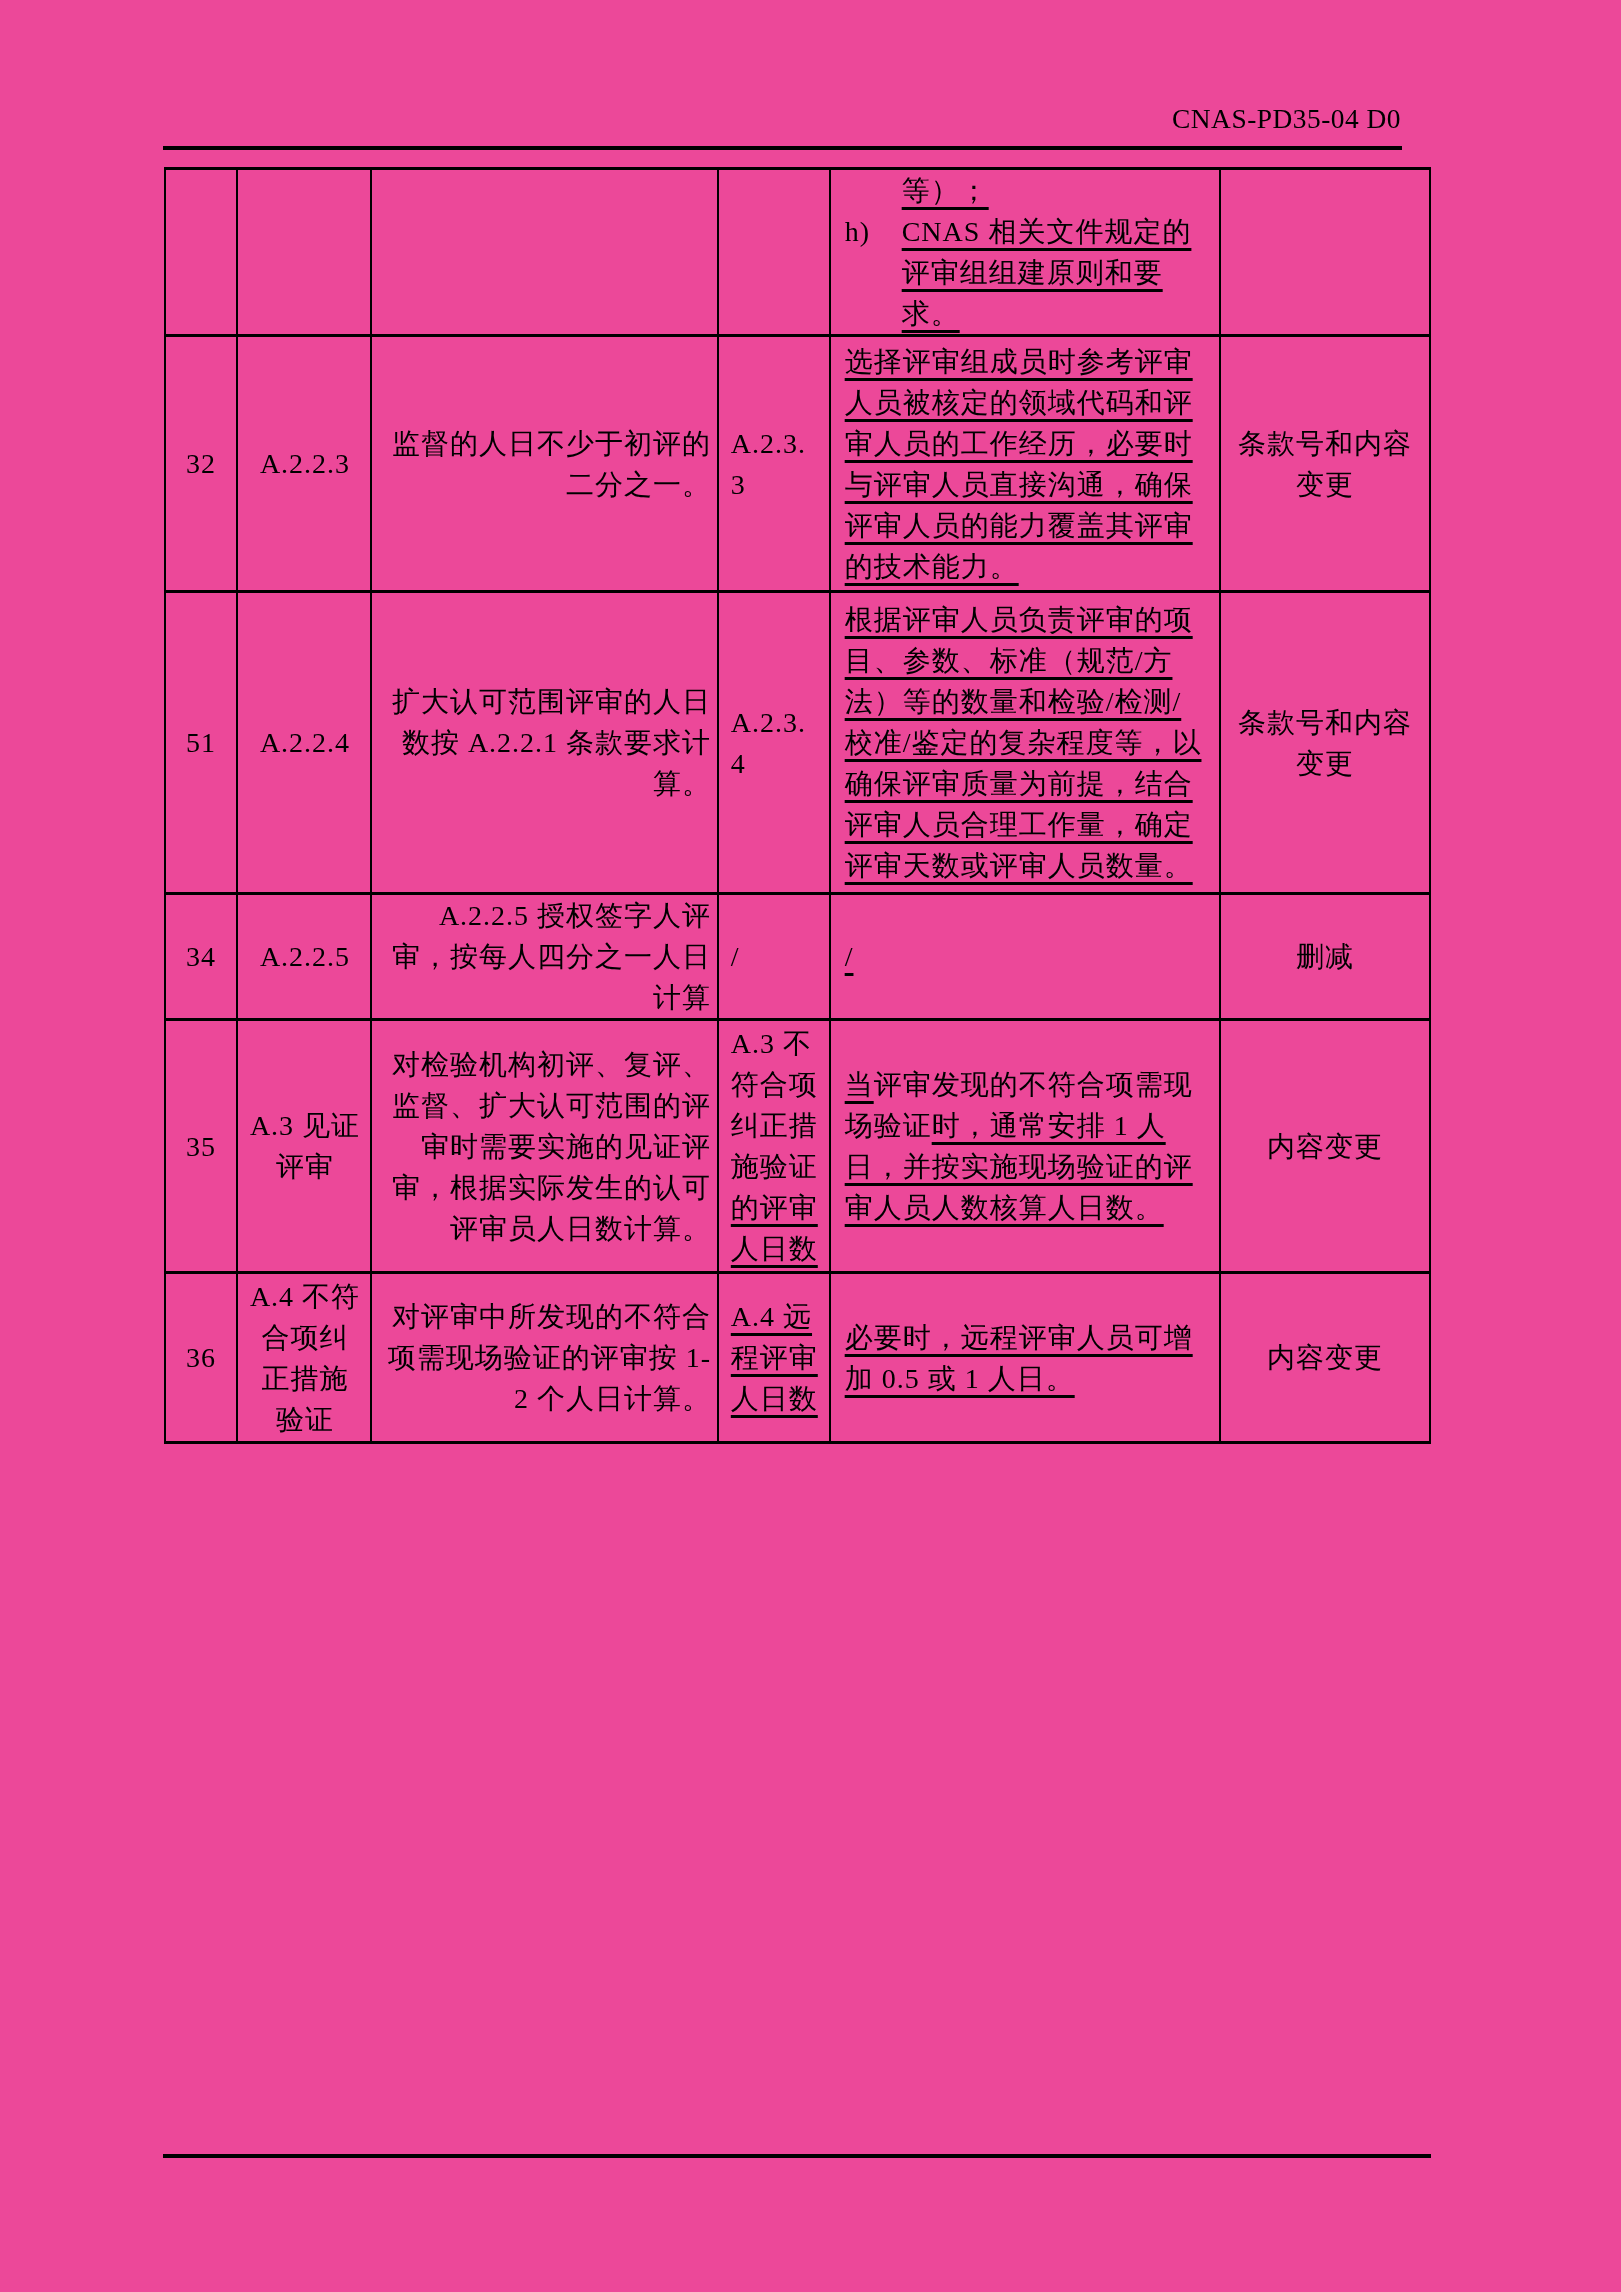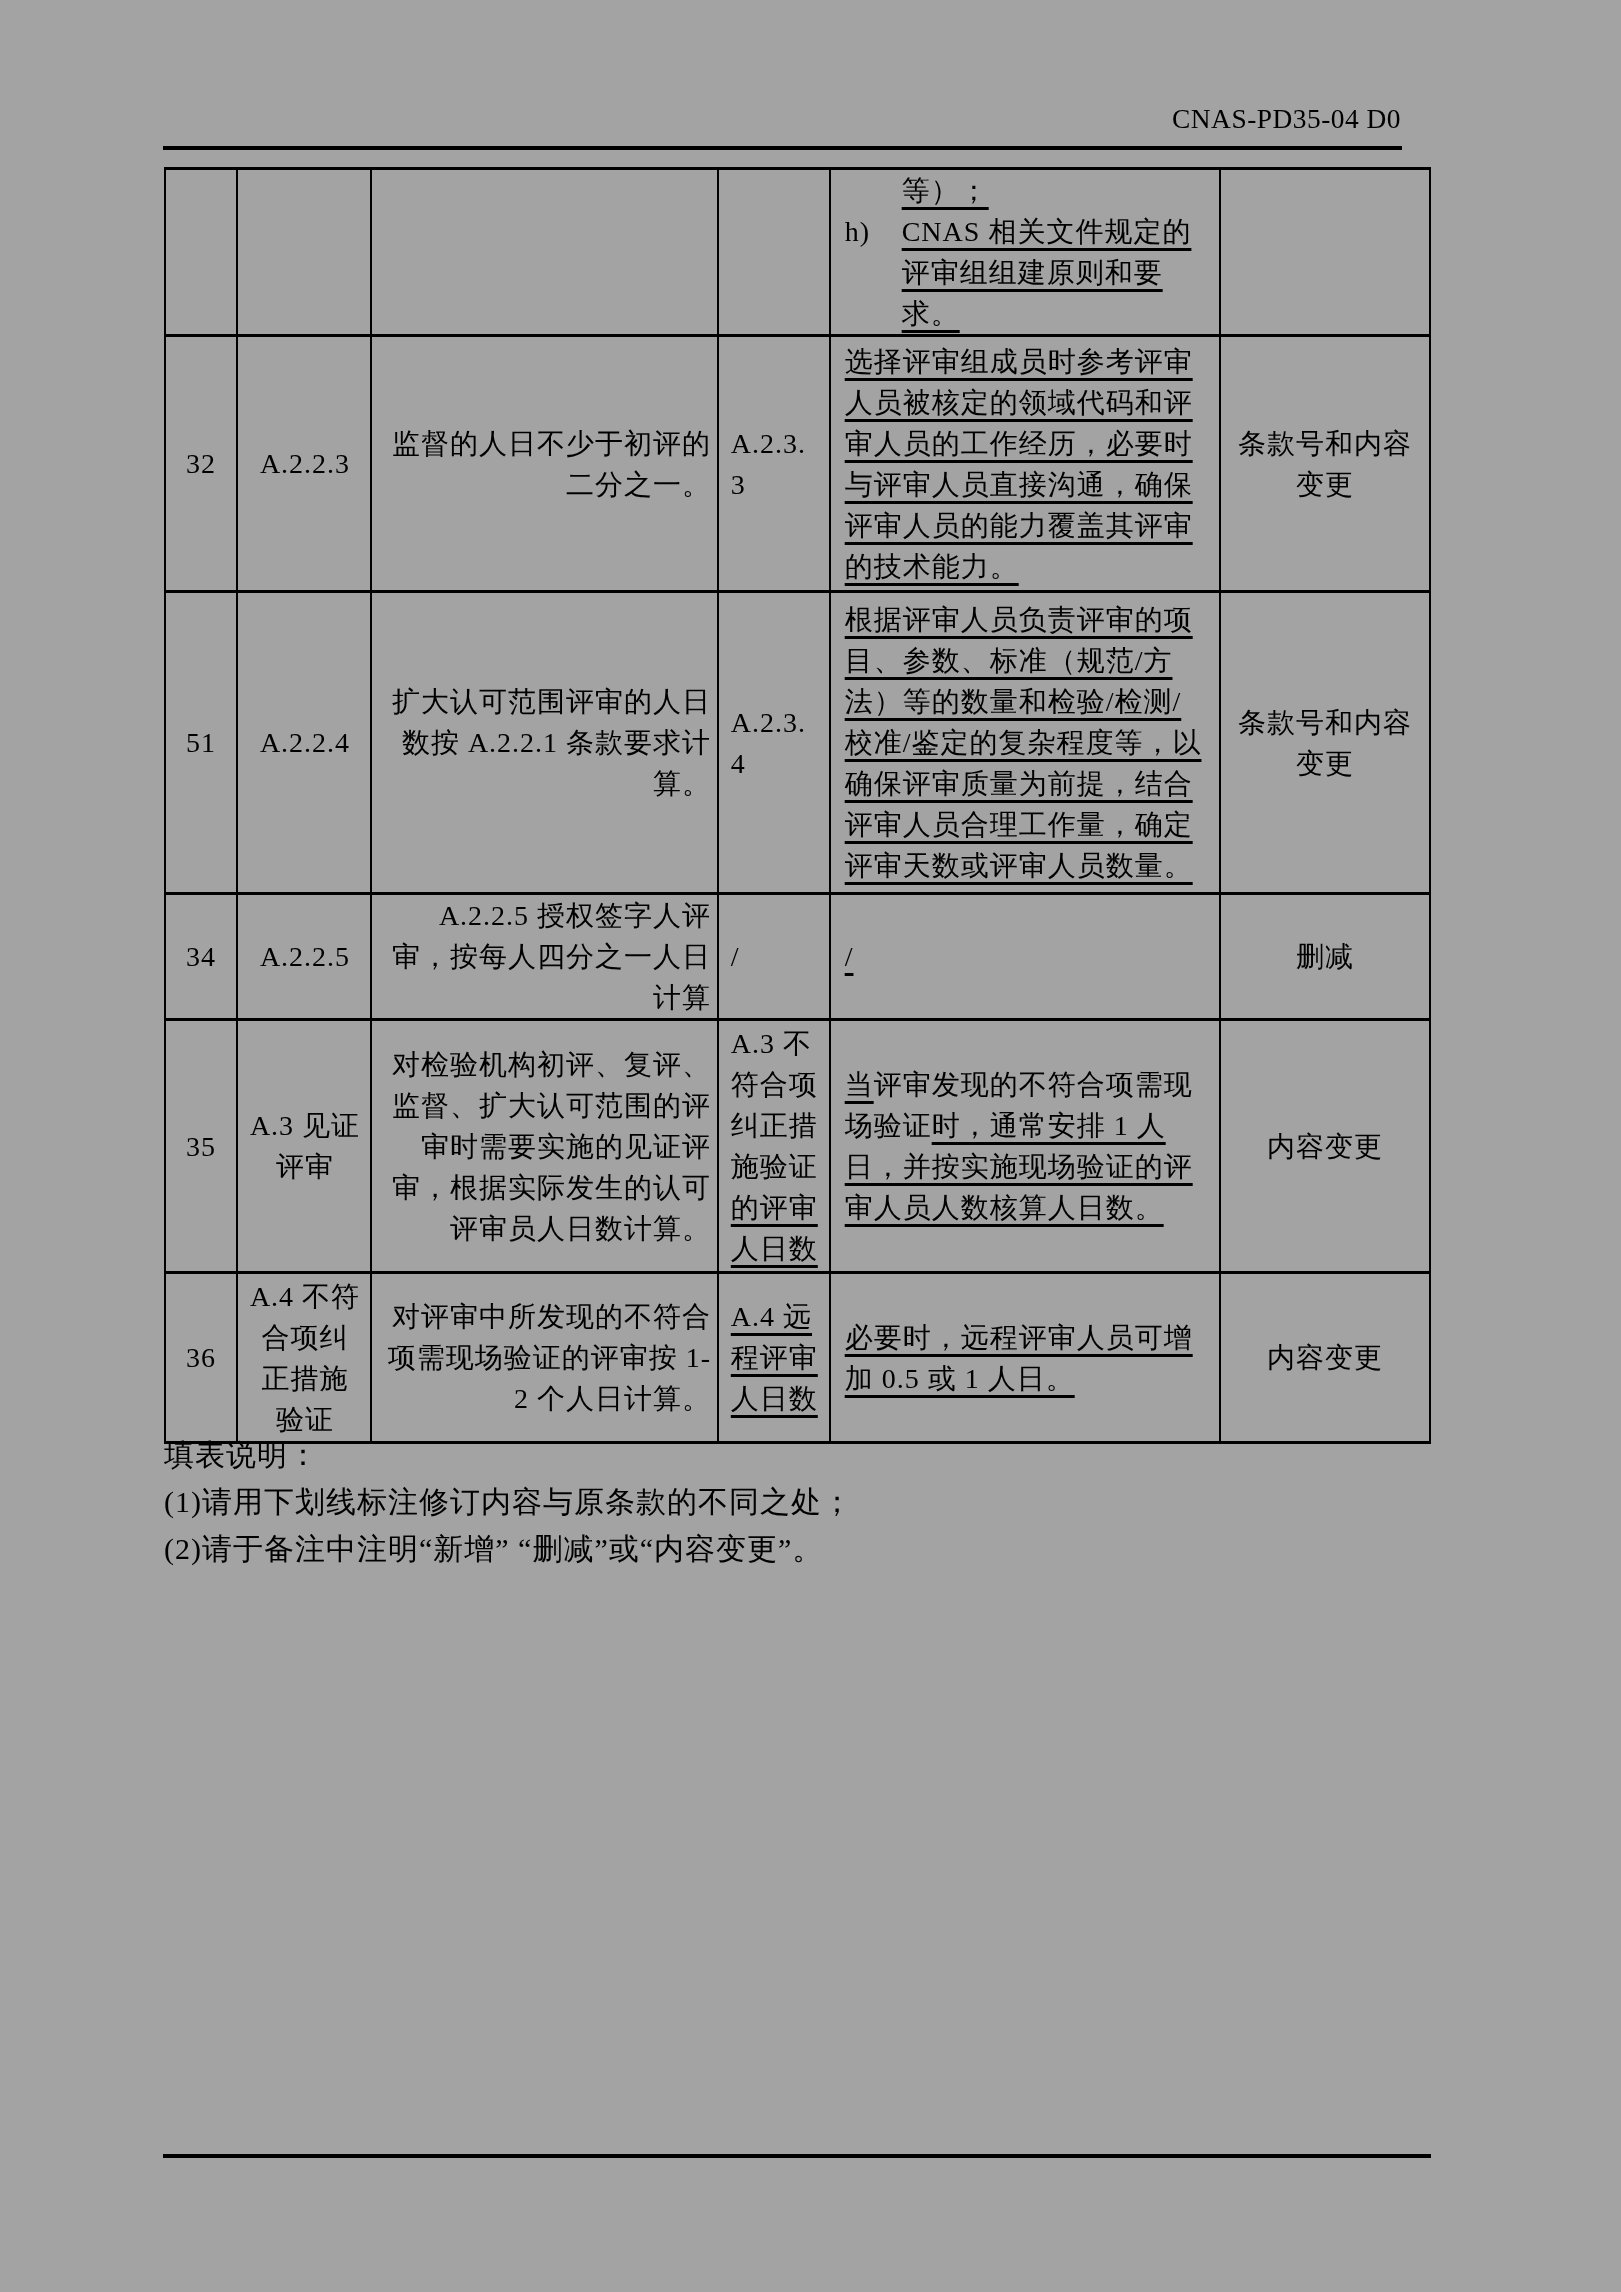--- a/index.html
+++ b/index.html
@@ -1,19 +1,19 @@
 <!DOCTYPE html>
 <html><head>
 <meta charset="utf-8">
 <style>
   html,body{margin:0;padding:0;background:#e8e8e8;}
   .page{
     position:relative;
     width:1621px;height:2293px;
-    background:#a3a3a3;
+    background:#ec4899;
     font-family:"Liberation Serif","DejaVu Serif",serif;
     color:#000;
     overflow:hidden;
   }
   .doc-code{
     position:absolute;
     top:104px;right:220px;
     font-size:27.4px;
     letter-spacing:0.5px;
     white-space:nowrap;
@@ -174,22 +174,17 @@
       <td class="c3">对评审中所发现的不符合项需现场验证的评审按 1-2 个人日计算。</td>
       <td class="c4 pre"><u>A.4 远
 程评审
 人日数</u></td>
       <td class="c5"><u>必要时，远程评审人员可增加 0.5 或 1 人日。</u></td>
       <td class="c6">内容变更</td>
     </tr>
   </tbody>
     </table>
 
-  <div class="notes">
-    <div>填表说明：</div>
-    <div>(1)请用下划线标注修订内容与原条款的不同之处；</div>
-    <div>(2)请于备注中注明“新增” “删减”或“内容变更”。</div>
-  </div>
 
   <div class="footer-rule"></div>
 
 </div>
 
 
 </body></html>

